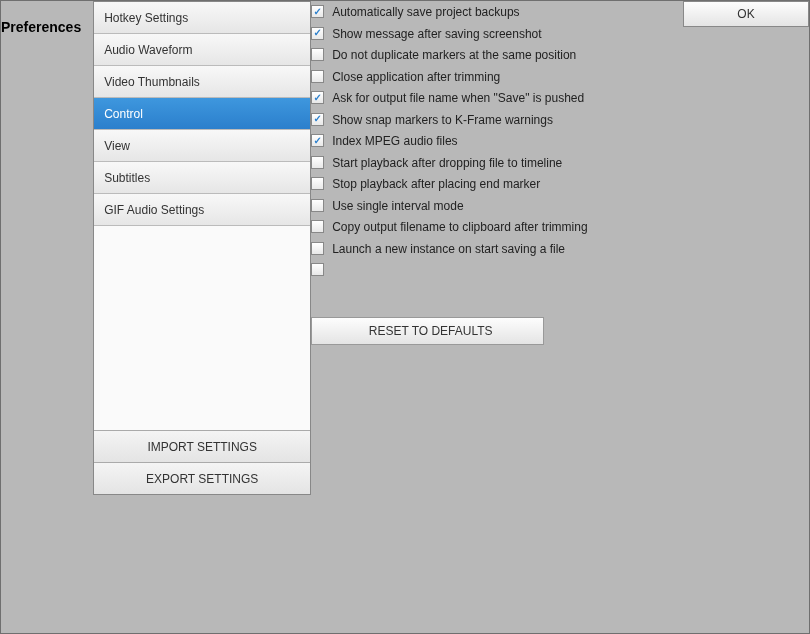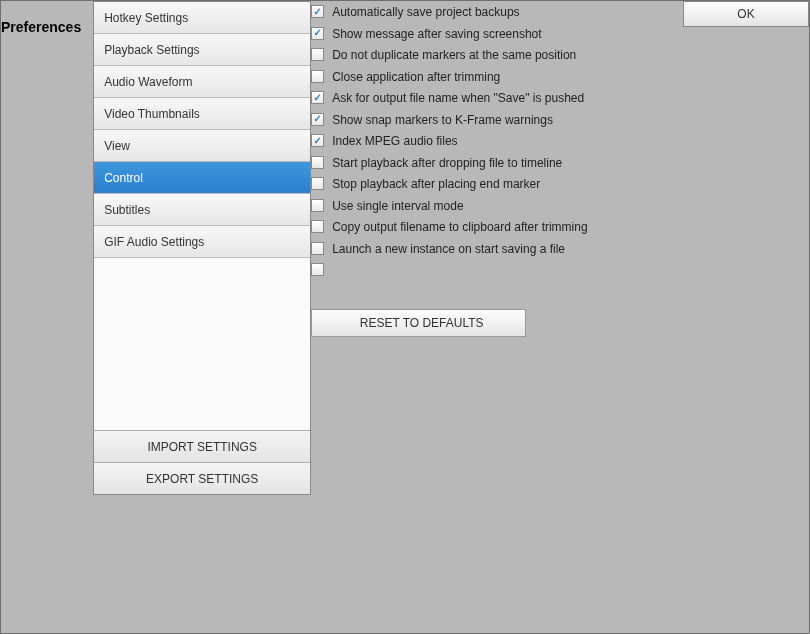--- a/index.html
+++ b/index.html
@@ -85,23 +85,23 @@
     cursor: pointer;
     font-size: 10px;
     line-height: 1;
   }
   .cb.checked::after {
     content: "✓";
     color: #2b7fcc;
     font-weight: bold;
   }
   .reset-btn {
-    width: 215px;
+    width: 233px;
     height: 28px;
-    margin-top: 24px;
+    margin-top: 32px;
     border: 1px solid #999;
     background: linear-gradient(#fdfdfd,#e4e4e4);
     cursor: pointer;
     font-size: 12px;
     color: #333;
     padding-left: 12px;
   }
   .footer {
     display: flex;
     justify-content: center;
@@ -121,25 +121,24 @@
 <body>
 
 <div class="window">
   <div class="title">Preferences</div>
 
   <div class="body">
 
     <div class="sidebar">
       <div class="tabs" id="tabs">
           <div class="tab">Hotkey Settings</div>
-          <div class="tab">Playback Settings</div>
           <div class="tab">Audio Waveform</div>
           <div class="tab">Video Thumbnails</div>
+          <div class="tab selected">Control</div>
           <div class="tab">View</div>
-          <div class="tab selected">Control</div>
           <div class="tab">Subtitles</div>
           <div class="tab">GIF Audio Settings</div>
         </div>
       <div class="side-buttons">
         <button class="side-btn">IMPORT SETTINGS</button>
         <button class="side-btn">EXPORT SETTINGS</button>
       </div>
     </div>
 
     <div class="main">

